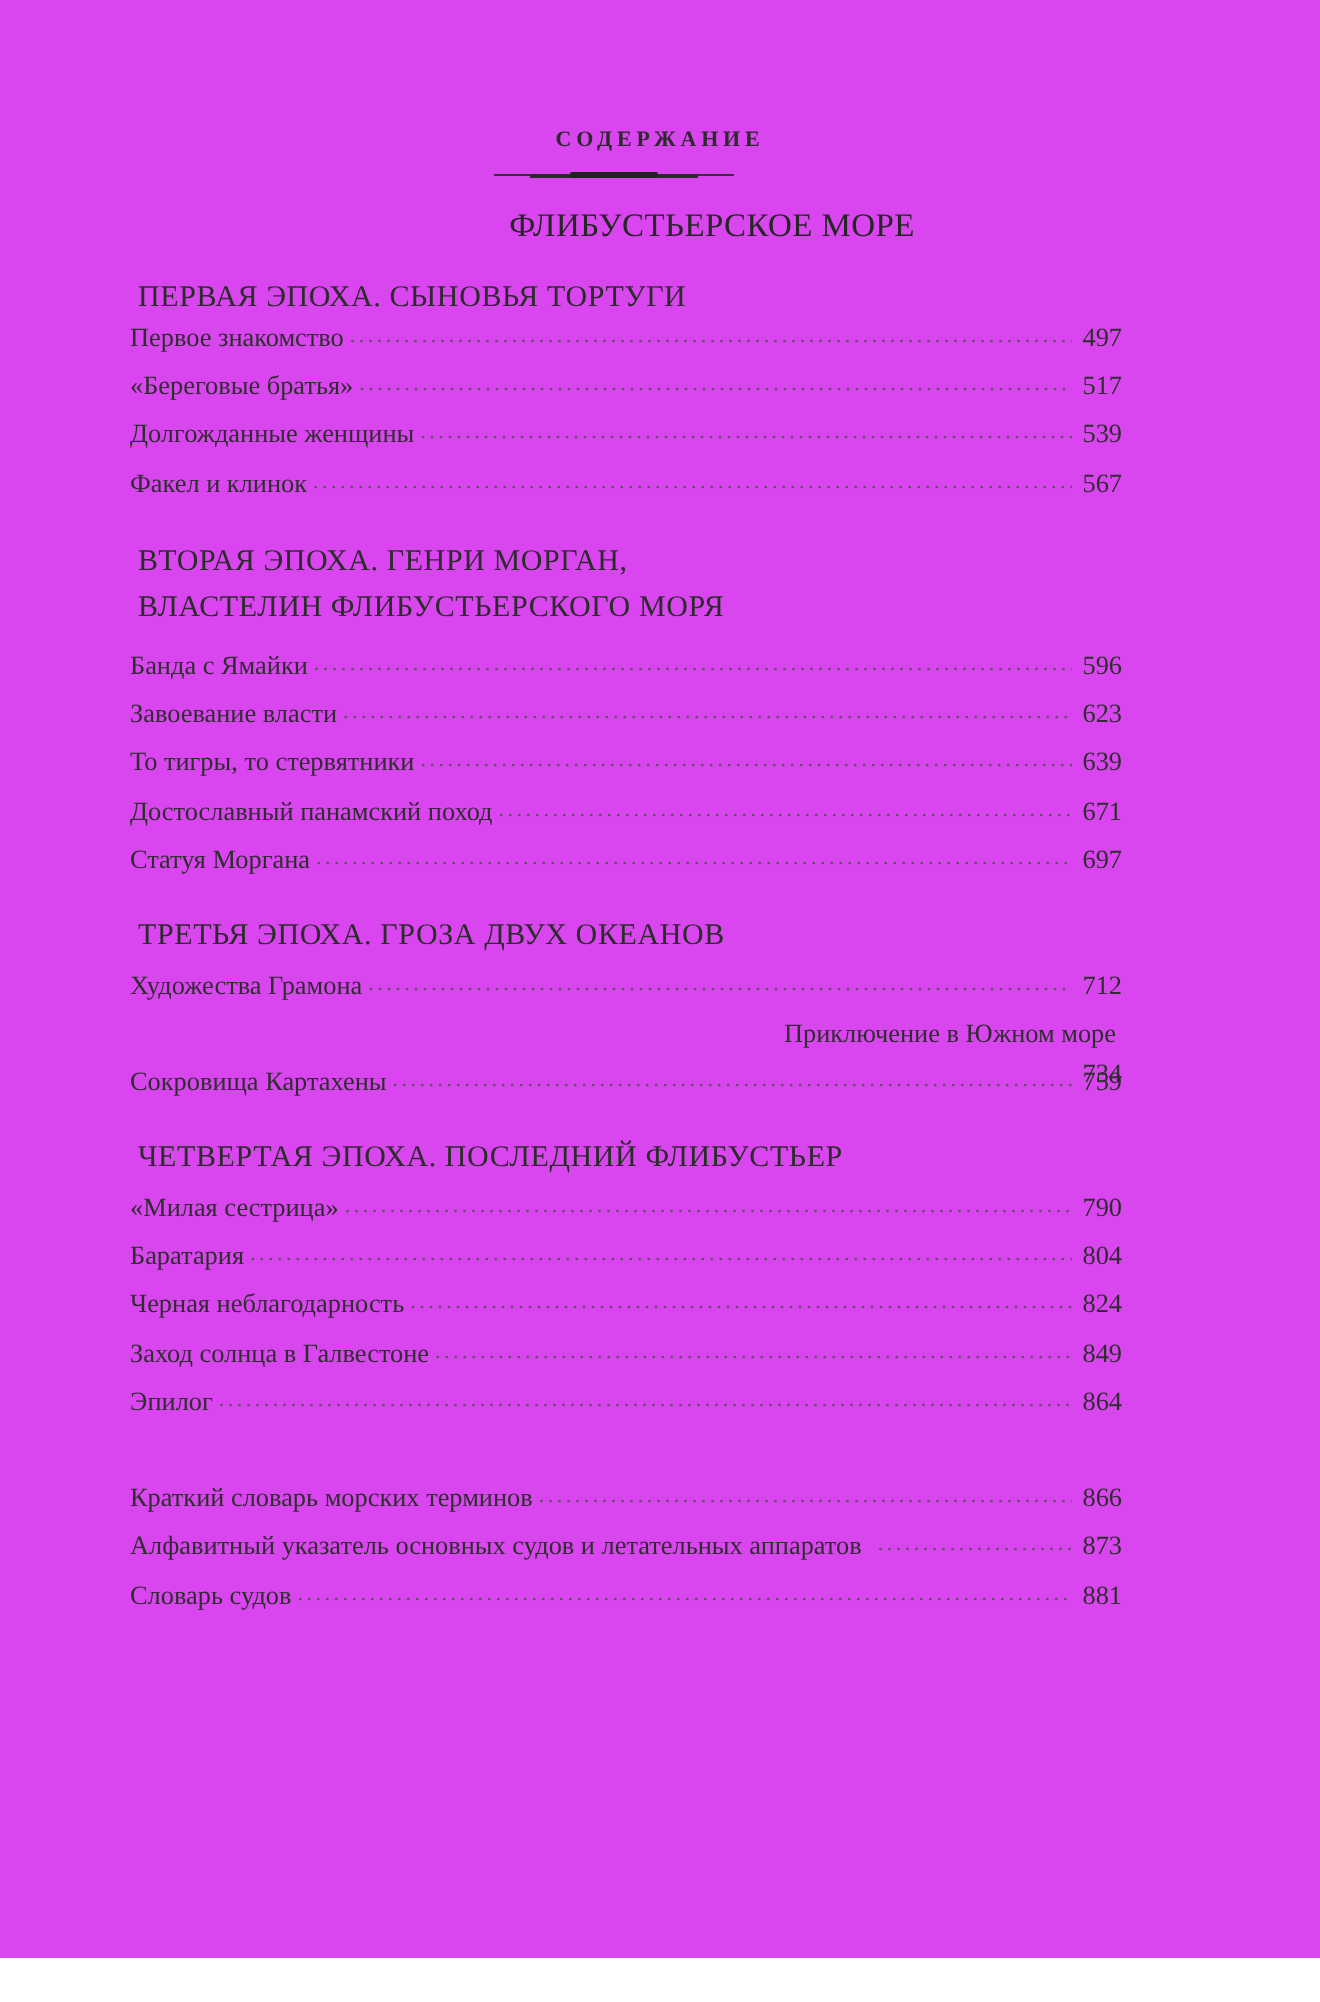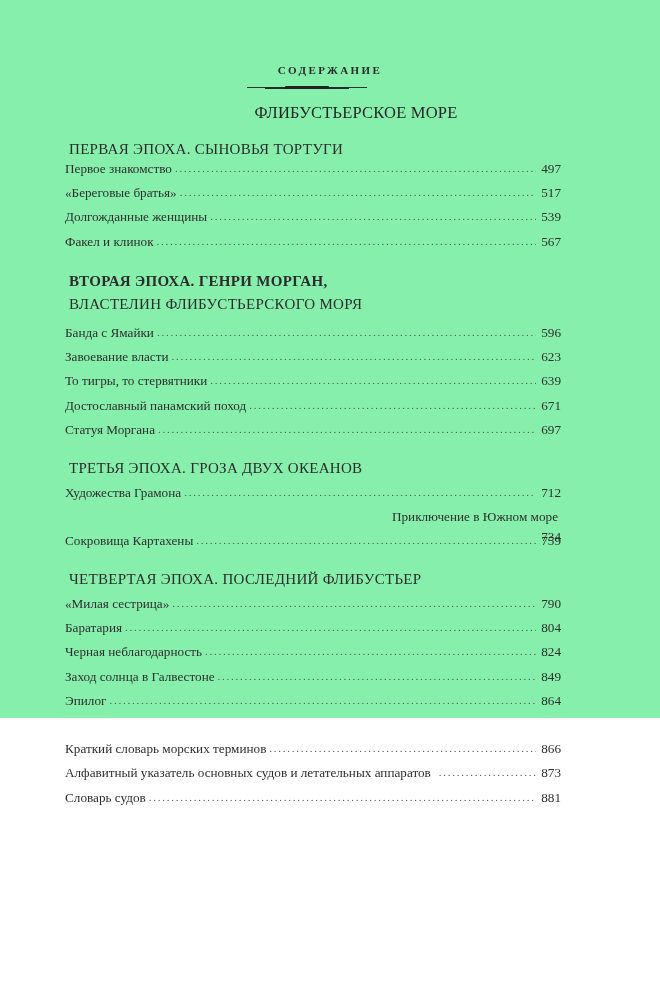--- a/index.html
+++ b/index.html
@@ -11,22 +11,22 @@
       width: 660px;
       height: 1001px;
       position: relative;
       overflow: hidden;
       font-family: "Liberation Serif", "DejaVu Serif", serif;
       color: #2a2a2a;
     }
     .page {
       position: absolute;
       left: 0; top: 0;
-      width: 660px; height: 718px;
-      background: #86efac;
+      width: 660px; height: 979px;
+      background: #d946ef;
     }
     .running-head {
       position: absolute;
       top: 64px;
       left: 0;
       width: 660px;
       text-align: center;
       font-size: 11px;
       font-weight: bold;
       letter-spacing: 2.4px;
@@ -159,21 +159,21 @@
       <span class="title">Долгожданные женщины</span>
       <span class="leader"></span>
       <span class="page-num">539</span>
     </div>
     <div class="entry" style="top:232px;">
       <span class="title">Факел и клинок</span>
       <span class="leader"></span>
       <span class="page-num">567</span>
     </div>
 
-    <div class="section-heading" style="top:270px;font-weight:bold;">ВТОРАЯ ЭПОХА. ГЕНРИ МОРГАН,</div>
+    <div class="section-heading" style="top:270px;">ВТОРАЯ ЭПОХА. ГЕНРИ МОРГАН,</div>
     <div class="section-heading" style="top:293px;">ВЛАСТЕЛИН ФЛИБУСТЬЕРСКОГО МОРЯ</div>
 
     <div class="entry" style="top:323px;">
       <span class="title">Банда с Ямайки</span>
       <span class="leader"></span>
       <span class="page-num">596</span>
     </div>
     <div class="entry" style="top:347px;">
       <span class="title">Завоевание власти</span>
       <span class="leader"></span>

